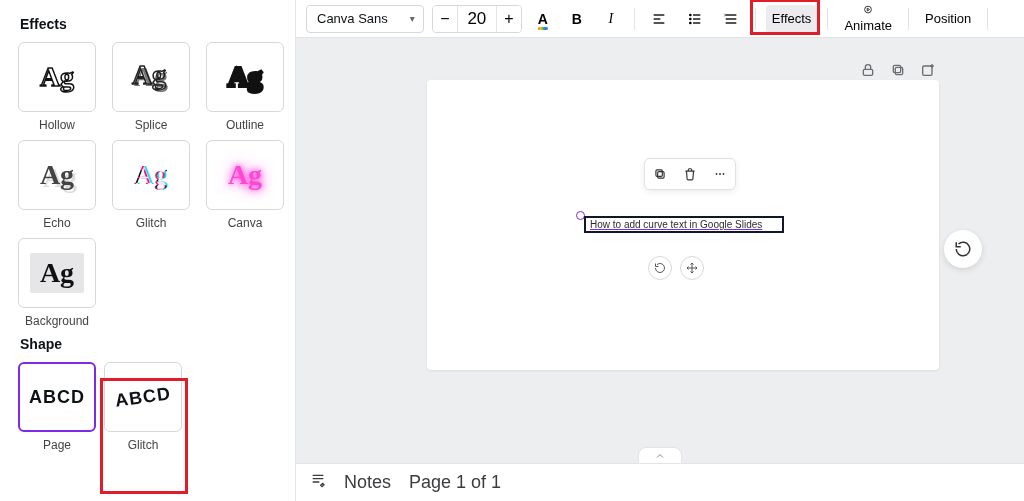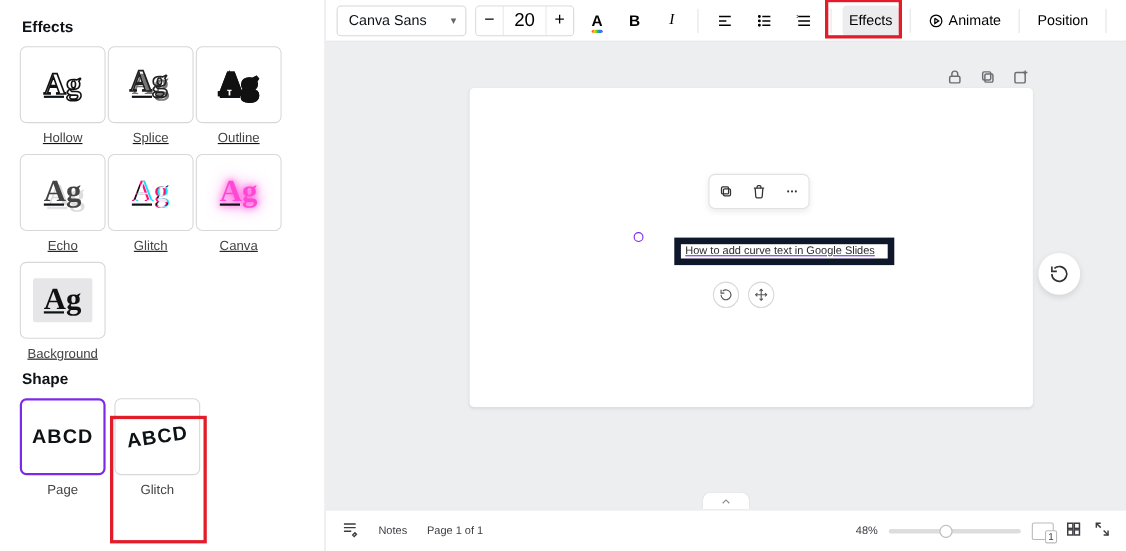--- a/index.html
+++ b/index.html
@@ -4,21 +4,21 @@
 <style>
   * { box-sizing: border-box; margin: 0; padding: 0; font-family: -apple-system, BlinkMacSystemFont, "Segoe UI", Helvetica, Arial, sans-serif; }
   body { width: 1024px; height: 501px; overflow: hidden; background: #fff; color: #0d1216; }
   .app { display: flex; height: 501px; }
 
   
   .sidebar { width: 296px; border-right: 1px solid #e4e4e7; overflow-y: auto; padding: 10px 18px 20px 18px; position: relative; }
   .sidebar::-webkit-scrollbar { width: 8px; }
   .sidebar::-webkit-scrollbar-thumb { background: #ccc; border-radius: 4px; }
   .panel-title { font-size: 14px; font-weight: 600; margin: 6px 2px 10px 2px; }
-  .grid { display: grid; grid-template-columns: repeat(3, 78px); gap: 8px 2px; text-decoration: underline; }
+  .grid { display: grid; grid-template-columns: repeat(3, 78px); gap: 8px 16px; }
   .gcell { display: flex; flex-direction: column; align-items: center; }
   .thumb { width: 78px; height: 70px; border: 1px solid #d8d8db; border-radius: 6px; display: flex; align-items: center; justify-content: center; cursor: pointer; background: #fff; }
   .thumb .ag-hollow { font-family: Georgia, serif; font-size: 28px; font-weight: 700; color: transparent; -webkit-text-stroke: 1.5px #111; }
   .thumb .ag-splice { font-family: Georgia, serif; font-size: 28px; font-weight: 700; color: #777; position: relative; }
   .thumb .ag-splice::after { content: "Ag"; position: absolute; left: -2px; top: -2px; color: transparent; -webkit-text-stroke: 1.5px #222; }
   .thumb .ag-outline { font-family: Georgia, serif; font-size: 28px; font-weight: 900; color: #111; -webkit-text-stroke: 4px #111; paint-order: stroke fill; text-shadow: 0 0 0 #111; }
   .thumb .ag-echo { font-family: Georgia, serif; font-size: 28px; font-weight: 700; color: #444; text-shadow: 3px 3px 0 #ddd; }
   .thumb .ag-glitch { font-family: Georgia, serif; font-size: 28px; font-weight: 700; color: #111; position: relative; }
   .thumb .ag-glitch::before { content: "Ag"; position: absolute; left: -2px; top: 0; color: #ff0066; mix-blend-mode: screen; }
   .thumb .ag-glitch::after { content: "Ag"; position: absolute; left: 2px; top: 0; color: #00e0ff; mix-blend-mode: screen; }
@@ -60,34 +60,34 @@
 
   .page-actions { position: absolute; right: 88px; top: 24px; display: flex; gap: 14px; color: #6b6d72; }
   .page-actions svg { width: 16px; height: 16px; }
   .page-actions .pa { cursor: pointer; }
 
   .page-card { position: absolute; left: 131px; top: 42px; width: 512px; height: 290px; background: #fff; box-shadow: 0 1px 3px rgba(0,0,0,.08); border-radius: 4px; }
 
   .float-toolbar { position: absolute; left: 348px; top: 120px; display: flex; border: 1px solid #e1e1e4; background: #fff; border-radius: 6px; box-shadow: 0 2px 6px rgba(0,0,0,.08); overflow: hidden; }
   .float-toolbar .fbtn { width: 30px; height: 30px; display: flex; align-items: center; justify-content: center; cursor: pointer; color: #333; }
 
-  .sel-box { position: absolute; left: 288px; top: 178px; width: 200px; border: 6px solid #0f172a; padding: 1px 4px; font-size: 10px; color: #2b2b2b; text-decoration: underline; text-decoration-color: #7d2ae8; margin-left: 29px; }
+  .sel-box { position: absolute; left: 288px; top: 178px; width: 200px; border: 2px solid #0f172a; padding: 1px 4px; font-size: 10px; color: #2b2b2b; text-decoration: underline; text-decoration-color: #7d2ae8; }
   .rot-handle { position: absolute; left: 280px; top: 173px; width: 9px; height: 9px; border: 1px solid #7d2ae8; border-radius: 50%; background: #fff; }
 
   .under-handles { position: absolute; left: 352px; top: 218px; display: flex; gap: 8px; }
   .round-handle { width: 24px; height: 24px; border: 1px solid #d8d8db; border-radius: 50%; background: #fff; display: flex; align-items: center; justify-content: center; cursor: pointer; color: #555; font-size: 11px; }
 
   .add-page { position: absolute; left: 131px; top: 354px; width: 512px; height: 42px; background: #e5e6e9; border-radius: 4px; display: flex; align-items: center; justify-content: center; font-size: 13px; color: #3a3c40; cursor: pointer; }
 
   .fab { position: absolute; right: 42px; top: 192px; width: 38px; height: 38px; border-radius: 50%; background: #fff; box-shadow: 0 2px 6px rgba(0,0,0,.12); display:flex; align-items:center; justify-content:center; cursor:pointer; }
 
   .bottom-bump { position:absolute; left:50%; bottom:0; transform:translateX(-50%); width:44px; height:16px; background:#fff; border:1px solid #e4e4e7; border-bottom:none; border-radius:8px 8px 0 0; display:flex; align-items:center; justify-content:center; }
 
   
-  .bottombar { height:38px; border-top:1px solid #e4e4e7; display:flex; align-items:center; padding:0 14px; font-size:10px; color:#3a3c40; gap:18px; }
+  .bottombar { height:38px; border-top:1px solid #e4e4e7; display:flex; align-items:center; padding:0 14px; font-size:18px; color:#3a3c40; gap:18px; }
   .bottombar .spacer { flex:1; }
   .zoom { display:flex; align-items:center; gap:10px; }
   .zoom-track { width:120px; height:4px; background:#ddd; border-radius:2px; position:relative; }
   .zoom-thumb { position:absolute; top:-4px; width:12px; height:12px; border-radius:50%; background:#fff; border:1px solid #bbb; }
   .thumb-preview { width:20px; height:16px; border:1px solid #bbb; border-radius:2px; position:relative; }
   .thumb-preview::after { content:"1"; position:absolute; right:-4px; bottom:-4px; font-size:9px; background:#fff; padding:0 2px; border:1px solid #bbb; border-radius:2px; }
   .expand-icon svg, .grid-icon svg, .notes-icon svg { width:16px; height:16px; }
 </style>
 </head>
 <body>
@@ -207,21 +207,21 @@
             <line x1="4" y1="12" x2="20" y2="12"></line>
             <line x1="4" y1="18" x2="20" y2="18"></line>
             <polyline points="2 4 4 6 2 8" stroke-width="1"></polyline>
           </svg>
       </button>
       <div class="sep"></div>
 
       <button class="tbtn textual effects-active">Effects</button>
       <div class="sep"></div>
 
-      <button class="tbtn textual" style="gap:4px;">
+      <button class="tbtn textual" style="gap:4px;flex-direction:column;">
         <svg viewBox="0 0 24 24" width="14" height="14" fill="none" stroke="currentColor" stroke-width="2">
             <circle cx="12" cy="12" r="9"></circle>
             <polyline points="10 8 16 12 10 16 10 8"></polyline>
           </svg>
         <span>Animate</span>
       </button>
       <div class="sep"></div>
 
       <button class="tbtn textual">Position</button>
       <div class="sep"></div>
@@ -312,35 +312,16 @@
     <div class="bottombar">
       <span class="notes-icon"><svg viewBox="0 0 24 24" fill="none" stroke="currentColor" stroke-width="2">
             <path d="M4 5h16M4 10h16M4 15h10"></path>
             <path d="M16 20l3-3 2 2-3 3z"></path>
           </svg></span>
       <span>Notes</span>
       <span>Page 1 of 1</span>
 
       <div class="spacer"></div>
 
-      <div class="zoom">
-        <span>48%</span>
-        <div class="zoom-track">
-          <div class="zoom-thumb" style="left:38%;"></div>
-        </div>
-        <span class="thumb-preview"></span>
-        <span class="grid-icon"><svg viewBox="0 0 24 24" fill="none" stroke="currentColor" stroke-width="2">
-              <rect x="4" y="4" width="7" height="7"></rect>
-              <rect x="13" y="4" width="7" height="7"></rect>
-              <rect x="4" y="13" width="7" height="7"></rect>
-              <rect x="13" y="13" width="7" height="7"></rect>
-            </svg></span>
-        <span class="expand-icon"><svg viewBox="0 0 24 24" fill="none" stroke="currentColor" stroke-width="2">
-              <polyline points="4 10 4 4 10 4"></polyline>
-              <polyline points="20 14 20 20 14 20"></polyline>
-              <line x1="4" y1="4" x2="10" y2="10"></line>
-              <line x1="20" y1="20" x2="14" y2="14"></line>
-            </svg></span>
-      </div>
     </div>
 
   </div>
 </div>
 
 </body></html>

